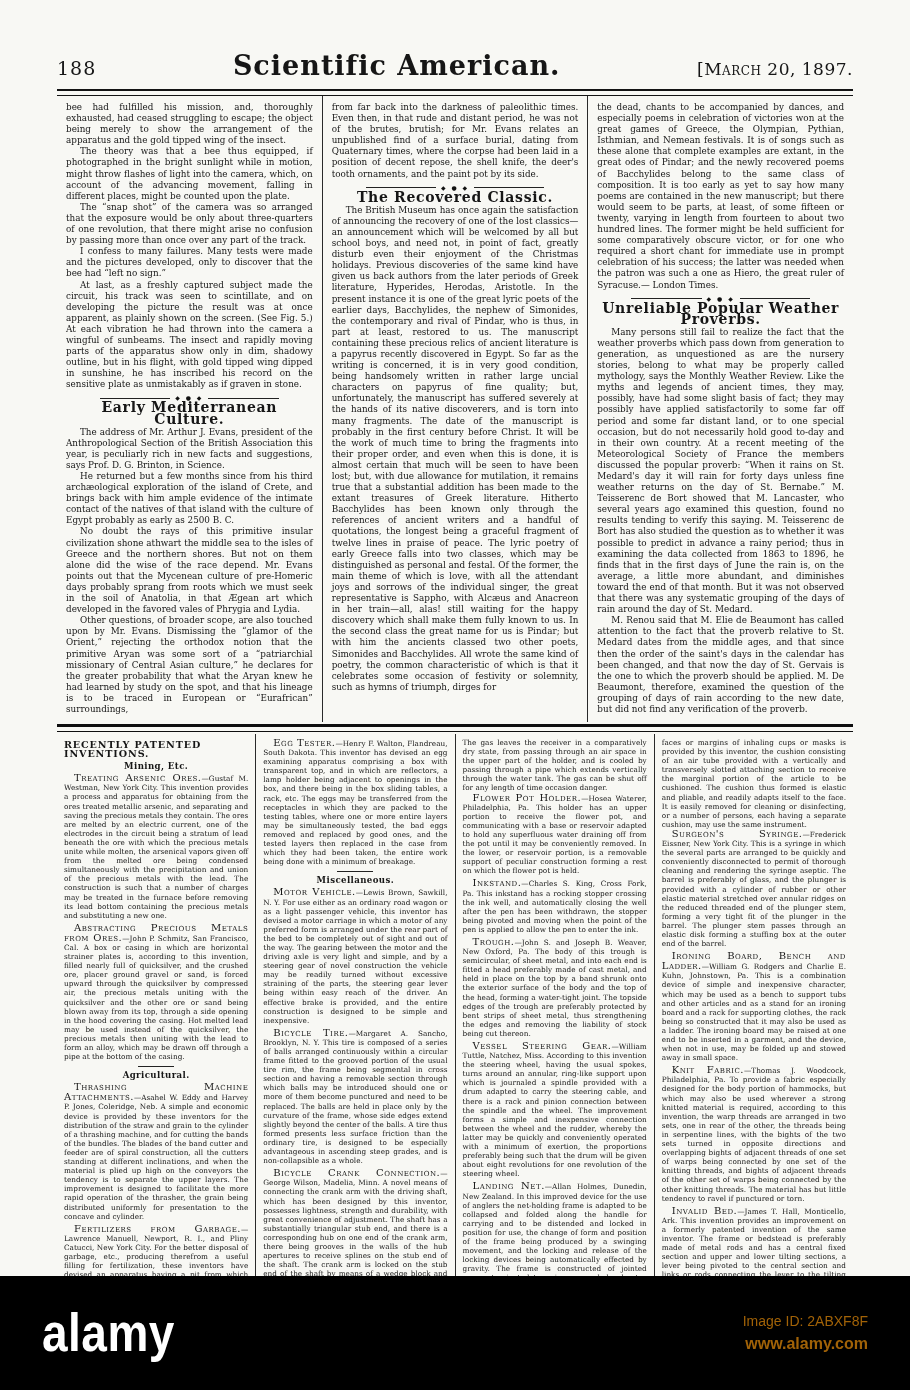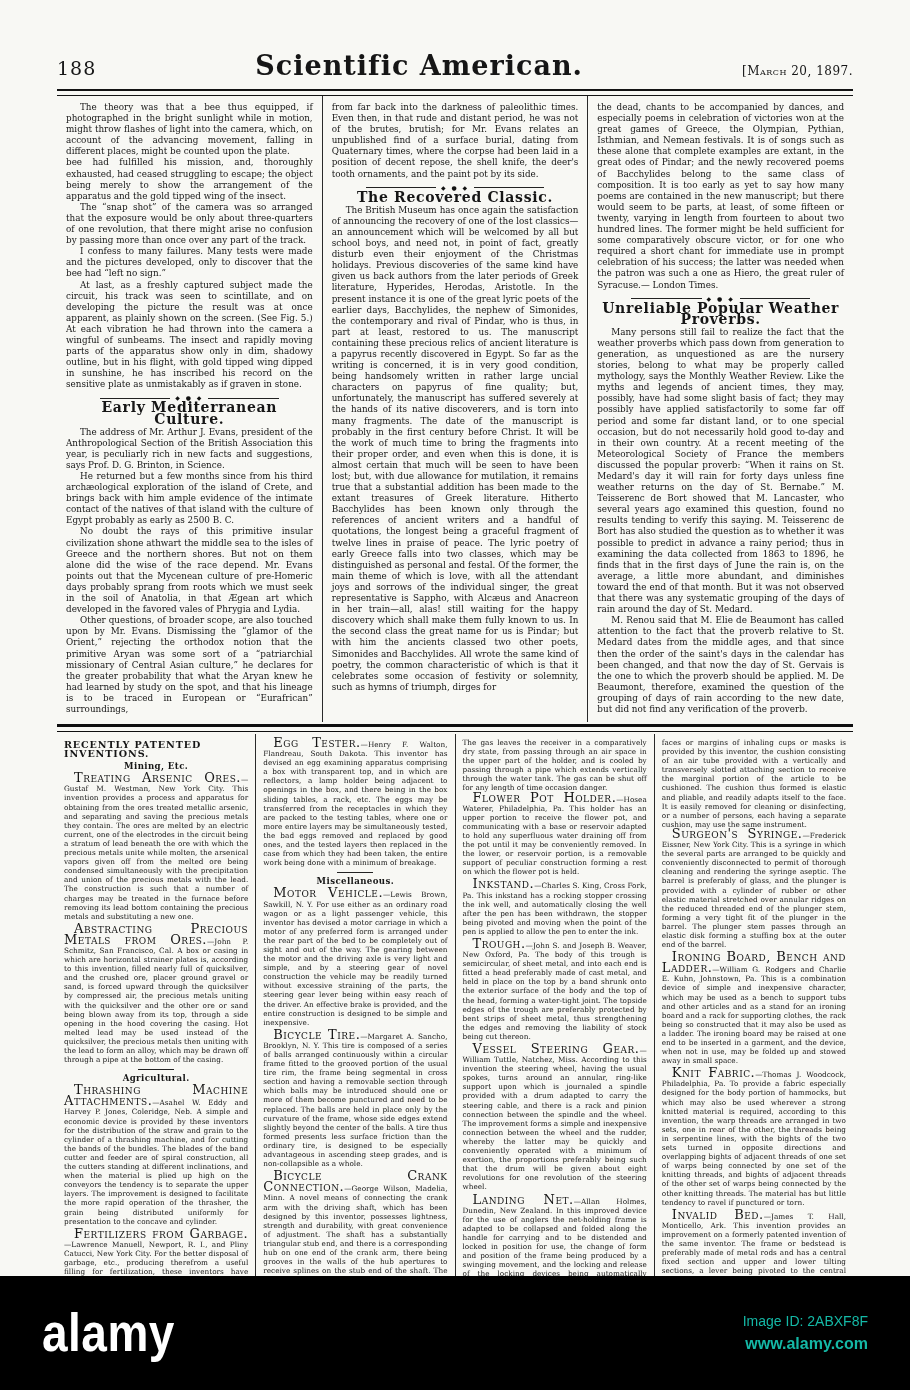--- a/index.html
+++ b/index.html
@@ -4,21 +4,21 @@
 <style>
   html,body{margin:0;padding:0;background:#e9e9e9;}
   .page{width:910px;height:1390px;background:#f8f8f4;position:relative;overflow:hidden;
         font-family:"DejaVu Serif","Liberation Serif",serif;color:#161616;margin:0 auto;}
   .content{padding:0 57px;}
   
   .masthead-row{display:flex;align-items:baseline;justify-content:space-between;padding-top:50px;height:36px;}
   .page-number{font-size:19px;letter-spacing:1px;}
   .masthead{font-size:27px;font-weight:bold;margin:0;letter-spacing:1px;
             font-family:"DejaVu Serif",serif;transform:scaleY(1.05);}
-  .issue-date{font-size:12px;font-variant:small-caps;letter-spacing:0.5px;}
+  .issue-date{font-size:17px;font-variant:small-caps;letter-spacing:0.5px;}
   .head-rule{margin-top:3px;height:4px;border-top:2.5px solid #141414;border-bottom:1px solid #141414;}
   
   .top-cols{display:flex;height:626px;overflow:hidden;}
   .top-cols .col{flex:1 1 0;padding:6px 9px 0 9px;overflow:hidden;
                  font-size:8.8px;line-height:11.1px;text-align:justify;}
   .top-cols .col + .col{border-left:1px solid #2a2a2a;}
   .para{margin:0;text-indent:14px;}
   .para.ni{text-indent:0;}
   .divider{display:flex;align-items:center;gap:5px;margin:5px 34px 1px 34px;}
   .divider::before,.divider::after{content:"";flex:1;border-top:1px solid #222;}
@@ -30,48 +30,48 @@
   .bottom-cols{display:flex;height:548px;overflow:hidden;margin-top:2px;}
   .bottom-cols .col{flex:1 1 0;padding:4px 7px 0 7px;overflow:hidden;
                     font-size:7.3px;line-height:9.1px;text-align:justify;}
   .bottom-cols .col + .col{border-left:1px solid #2a2a2a;}
   .bottom-cols .para{text-indent:10px;}
   .bottom-cols .para.ni{text-indent:0;}
   .sec-title{text-align:left;font-size:9.6px;font-weight:bold;letter-spacing:0.9px;margin:2px 0 3px 0;}
   .sub-head{text-align:center;font-size:8.6px;font-weight:bold;letter-spacing:0.4px;margin:4px 0 2px 0;}
   .short-rule{width:36px;border-top:1px solid #222;margin:5px auto 2px auto;}
   .patent{margin:0 0 3px 0;text-indent:10px;}
-  .patent .lead{font-variant:small-caps;font-size:13px;letter-spacing:0.5px;}
+  .patent .lead{font-variant:small-caps;font-size:10px;letter-spacing:0.5px;}
   
   .wm-bar{position:absolute;left:0;bottom:0;width:910px;height:114px;background:#000;
           display:flex;align-items:center;justify-content:space-between;padding:0 42px;box-sizing:border-box;
           font-family:"Liberation Sans","DejaVu Sans",sans-serif;}
   .wm-logo{color:#fff;font-size:46px;font-weight:700;letter-spacing:0.5px;line-height:1;
            transform:scaleY(1.15);}
-  .wm-right{text-align:right;color:#14b8a6;}
+  .wm-right{text-align:right;color:#a16207;}
   .wm-id{font-size:14px;margin-bottom:6px;}
   .wm-url{font-size:16px;font-weight:700;}
 </style>
 </head>
 <body>
 
 <div class="page">
   <div class="content">
 
     <div class="masthead-row">
       <span class="page-number">188</span>
       <h1 class="masthead">Scientific American.</h1>
       <span class="issue-date">[March 20, 1897.</span>
     </div>
     <div class="head-rule"></div>
 
     <div class="top-cols">
       <div class="col">
+          <p class="para ni">bee had fulfilled his mission, and, thoroughly exhausted, had ceased struggling to escape; the object being merely to show the arrangement of the apparatus and the gold tipped wing of the insect.</p>
           <p class="para">The theory was that a bee thus equipped, if photographed in the bright sunlight while in motion, might throw flashes of light into the camera, which, on account of the advancing movement, falling in different places, might be counted upon the plate.</p>
-          <p class="para ni">bee had fulfilled his mission, and, thoroughly exhausted, had ceased struggling to escape; the object being merely to show the arrangement of the apparatus and the gold tipped wing of the insect.</p>
           <p class="para">The “snap shot” of the camera was so arranged that the exposure would be only about three-quarters of one revolution, that there might arise no confusion by passing more than once over any part of the track.</p>
           <p class="para">I confess to many failures. Many tests were made and the pictures developed, only to discover that the bee had “left no sign.”</p>
           <p class="para">At last, as a freshly captured subject made the circuit, his track was seen to scintillate, and on developing the picture the result was at once apparent, as plainly shown on the screen. (See Fig. 5.) At each vibration he had thrown into the camera a wingful of sunbeams. The insect and rapidly moving parts of the apparatus show only in dim, shadowy outline, but in his flight, with gold tipped wing dipped in sunshine, he has inscribed his record on the sensitive plate as unmistakably as if graven in stone.</p>
           <div class="divider">
             <span class="div-orn">◆ ● ◆</span>
           </div>
           <h3 class="art-head">Early Mediterranean Culture.</h3>
           <p class="para">The address of Mr. Arthur J. Evans, president of the Anthropological Section of the British Association this year, is peculiarly rich in new facts and suggestions, says Prof. D. G. Brinton, in Science.</p>
           <p class="para">He returned but a few months since from his third archæological exploration of the island of Crete, and brings back with him ample evidence of the intimate contact of the natives of that island with the culture of Egypt probably as early as 2500 B. C.</p>
           <p class="para">No doubt the rays of this primitive insular civilization shone athwart the middle sea to the isles of Greece and the northern shores. But not on them alone did the wise of the race depend. Mr. Evans points out that the Mycenean culture of pre-Homeric days probably sprang from roots which we must seek in the soil of Anatolia, in that Ægean art which developed in the favored vales of Phrygia and Lydia.</p>

